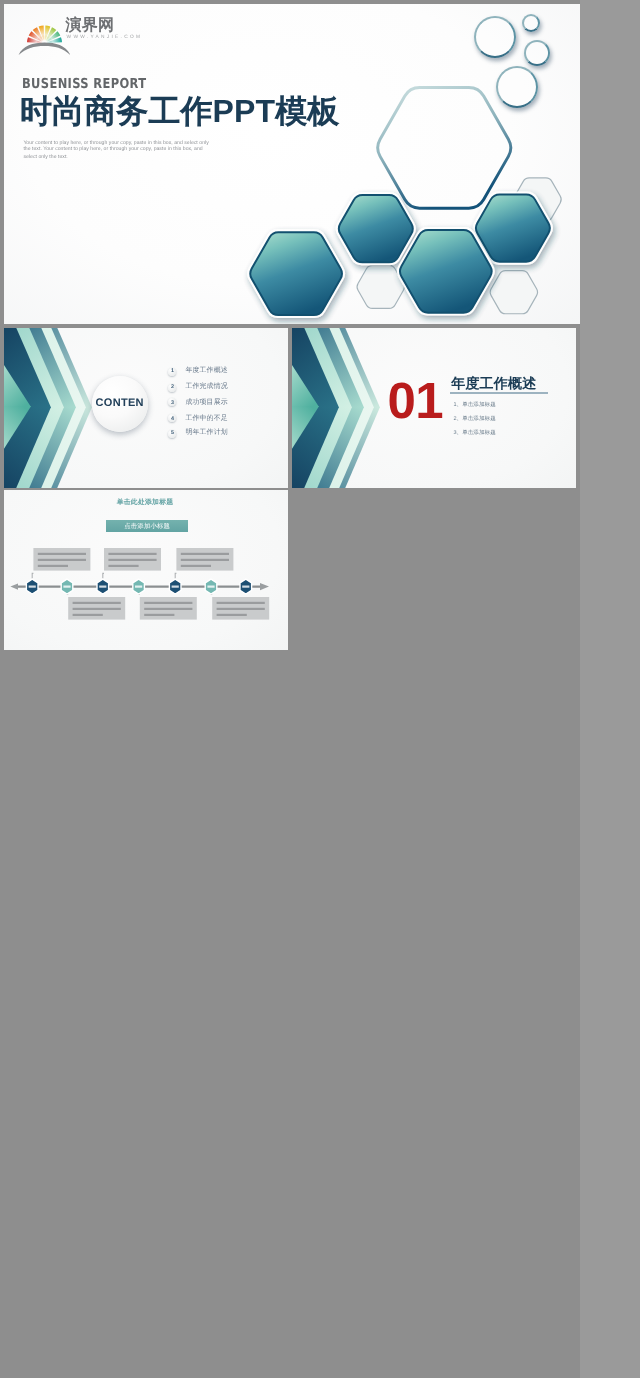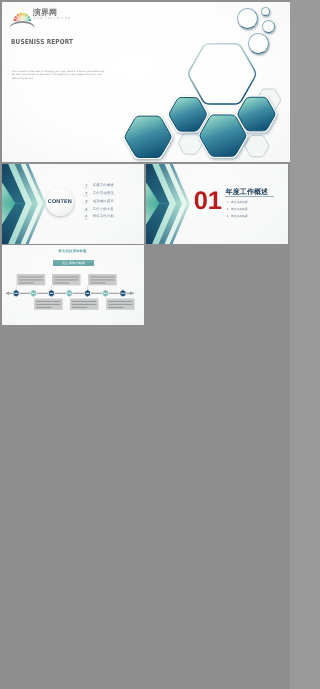--- a/index.html
+++ b/index.html
@@ -174,20 +174,21 @@
             <path d="M25.07207247216747,19.26073301839877 L37.31613708042978,14.89233721802787 A15.2,15.2 0 0 1 38.18100395800349,19.24031662708569 L25.197250572868924,19.890045827604506 A2.2,2.2 0 0 0 25.07207247216747,19.26073301839877 Z" fill="url(#fg7)"></path>
             <path d="M0.5,30.5 C4,22.4 13,19.6 23,19.6 C33,19.6 42,22.4 45.5,30.5 C39,24.4 32.2,22.6 23,22.6 C13.8,22.6 7,24.4 0.5,30.5 Z" fill="#86898c"></path>
           </g>
       </svg>
       <div class="logotext">
         <div class="lt1">演界网</div>
         <div class="lt2">WWW.YANJIE.COM</div>
       </div>
     </div>
     <div class="eyebrow">BUSENISS REPORT</div>
+    <div class="maintitle">时尚商务工作PPT模板</div>
     <div class="tdesc">Your content to play here, or through your copy, paste in this box, and select only the text. Your content to play here, or through your copy, paste in this box, and select only the text.</div>
   </div>
 
   <div class="g s2 nohd">
     <div class="bg"></div>
     <svg class="chev" viewBox="0 0 142 80">
         <defs>
           <linearGradient id="cu1_0" gradientUnits="userSpaceOnUse" x1="6.224999999999998" y1="-9" x2="44" y2="39.5">
             <stop offset="0" stop-color="#2c6d88"></stop>
             <stop offset="1" stop-color="#cdeadf"></stop>

